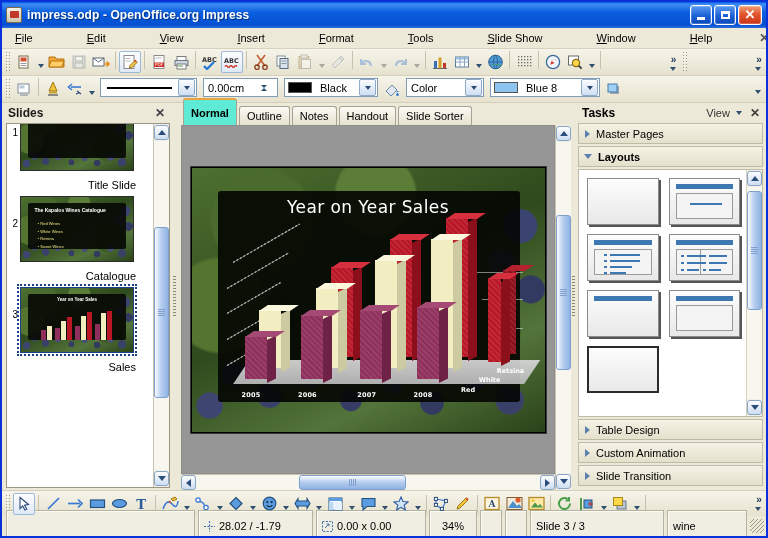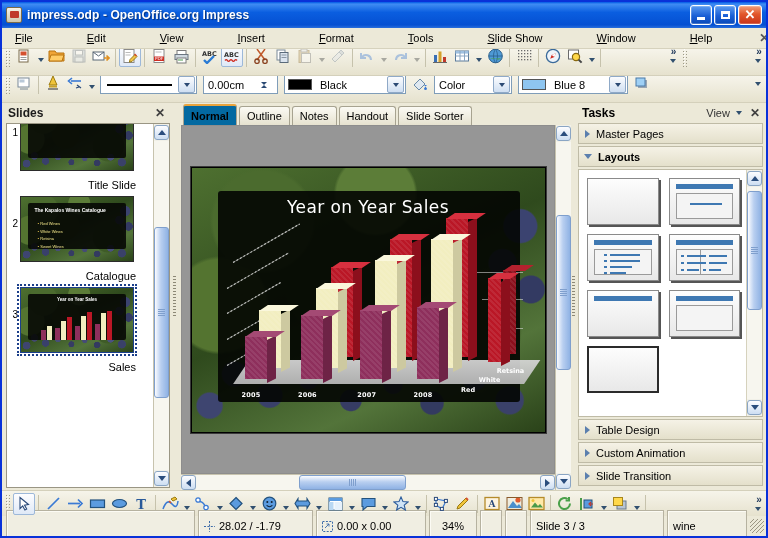--- a/index.html
+++ b/index.html
@@ -70,21 +70,21 @@
   .menubar .doc-close {
     margin-left: auto; margin-right: 8px;
     color: #555; font-weight: bold; font-size: 12px;
   }
 
   
   .toolbar {
     height: 27px; flex: 0 0 27px;
     background: linear-gradient(180deg,#f6f4ea,#e6e2ce);
     border-bottom: 1px solid #d4d0bb;
-    display: flex; align-items: flex-end; padding: 8px 1px;
+    display: flex; align-items: flex-start; padding: 2px 1px;
     overflow: hidden;
   }
   .grip {
     width: 5px; height: 20px; margin: 0 3px 0 2px; flex: 0 0 5px;
     background-image: radial-gradient(#ffffff 38%, transparent 39%), radial-gradient(#9d9988 38%, transparent 39%);
     background-size: 3px 3px, 3px 3px;
     background-position: 1px 1px, 0 0;
   }
   .tbsep { width: 1px; height: 18px; background: #c6c2ac; margin: 0 3px; flex: 0 0 1px; }
   .tbtn {
@@ -243,21 +243,21 @@
     padding-left: 6px; background:#ece9d8;
   }
   .tab {
     height: 19px; padding: 0 7px; font-size: 11px; color:#000;
     background: linear-gradient(180deg,#fbfaf4,#e6e2cf);
     border: 1px solid #a7a390; border-bottom: none;
     border-radius: 3px 3px 0 0; display:flex; align-items:center;
     margin-right: 2px;
   }
   .tab.active {
-    height: 21px; font-weight: bold; background: #0369a1;
+    height: 27px; font-weight: bold; background: #5eead4;
     border-top: 2px solid #e8a33d; border-color:#a7a390; border-top-color:#e8a33d;
   }
   .canvas-area {
     flex: 1 1 auto; display:flex; min-height:0; background:#ece9d8;
   }
   .canvas-wrap { flex:1 1 auto; display:flex; flex-direction:column; min-width:0; }
   .canvas {
     flex: 1 1 auto; background:#969696; position:relative; overflow:hidden;
     border: 1px solid #8d8d8d; margin: 0 0 0 4px;
     display:flex; align-items:center; justify-content:center;
@@ -647,21 +647,21 @@
     </div>
 
     <div class="combo" style="width:75px">
       <span class="val">0.00cm</span>
       <span class="spin">
         <span class="up"><i></i></span>
         <span class="dw"><i></i></span>
       </span>
     </div>
 
-    <div class="combo" style="width:122px">
+    <div class="combo" style="width:94px">
       <span class="swatch" style="background:#000"></span>
       <span class="val">Black</span>
       <span class="dd"></span>
     </div>
 
     <div class="tbtn">
       <svg width="17" height="15" viewBox="0 0 17 15">
           <path d="M2 9l6-6 5 5-6 6z" fill="#dfe8f0" stroke="#6a8aa8"></path>
           <path d="M12 9c2 2 3 3 3 4a1.6 1.6 0 0 1-3 0c0-1 1-2 3-4z" fill="#3a7ad4"></path>
         </svg>

